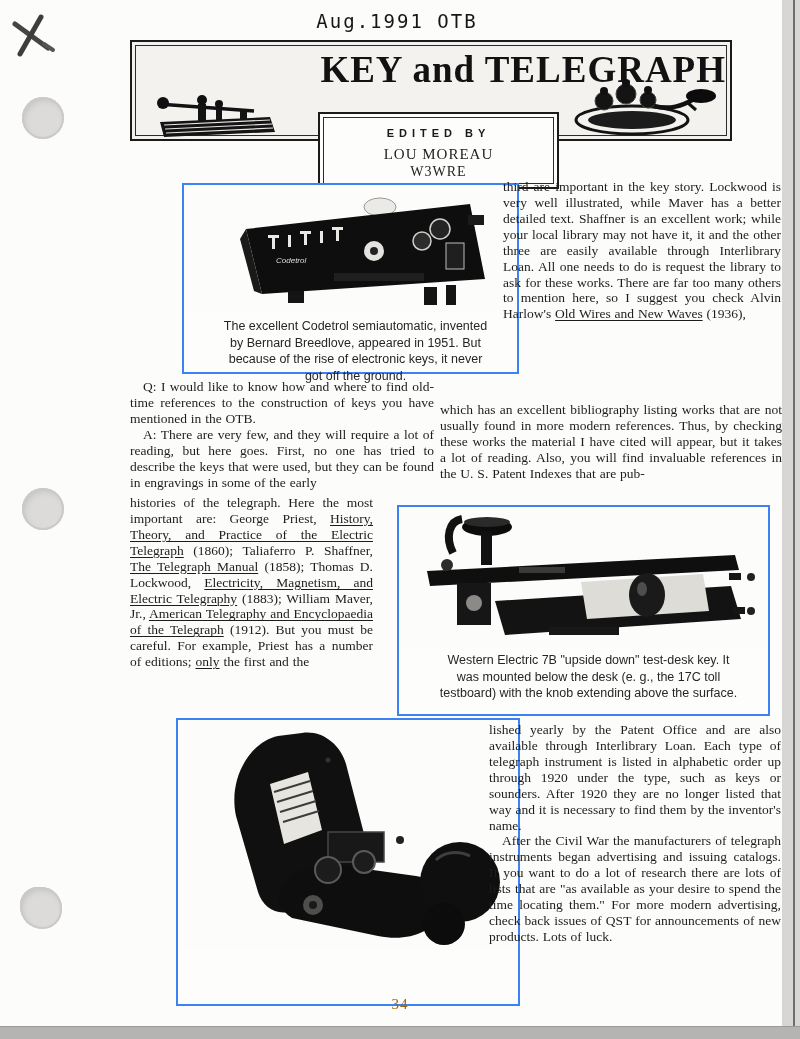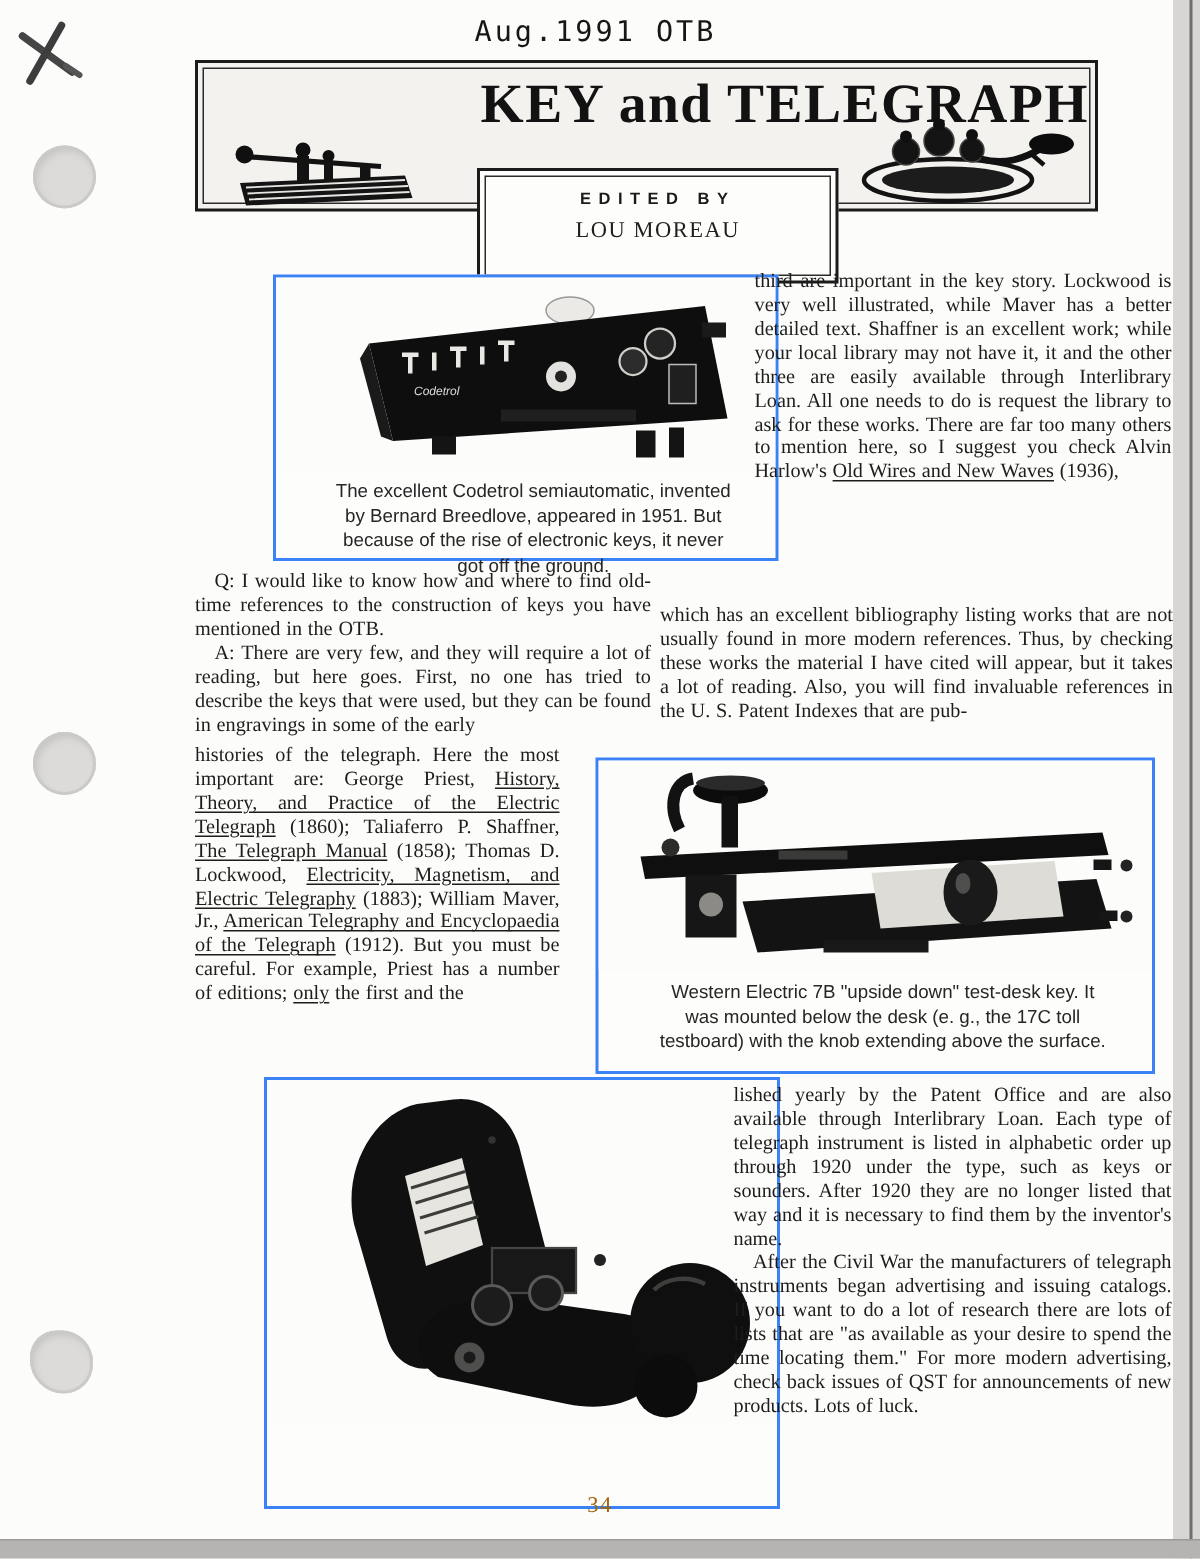--- a/index.html
+++ b/index.html
@@ -105,20 +105,21 @@
         <ellipse cx="131" cy="20" rx="15" ry="7" fill="#0c0c0c"></ellipse>
         <path d="M118 27 L126 34" stroke="#111" stroke-width="3"></path>
       </svg>
     </div>
   </div>
 
   <div class="abs edited">
     <div class="edited-inner">
       <div class="edited-label">EDITED BY</div>
       <div class="edited-name">LOU MOREAU</div>
+      <div class="edited-call">W3WRE</div>
     </div>
   </div>
 
   <figure class="abs pframe photo1">
     <svg width="333" height="128" viewBox="0 0 333 128">
       <rect width="333" height="128" fill="#fcfcfb"></rect>
       <ellipse cx="196" cy="22" rx="16" ry="9" fill="#eceae6" stroke="#999" stroke-width="1"></ellipse>
       <polygon points="62,44 286,19 301,94 78,109" fill="#0e0e0e"></polygon>
       <polygon points="62,44 78,109 70,106 56,54" fill="#1a1a1a"></polygon>
       <g fill="#e9e8e4">

